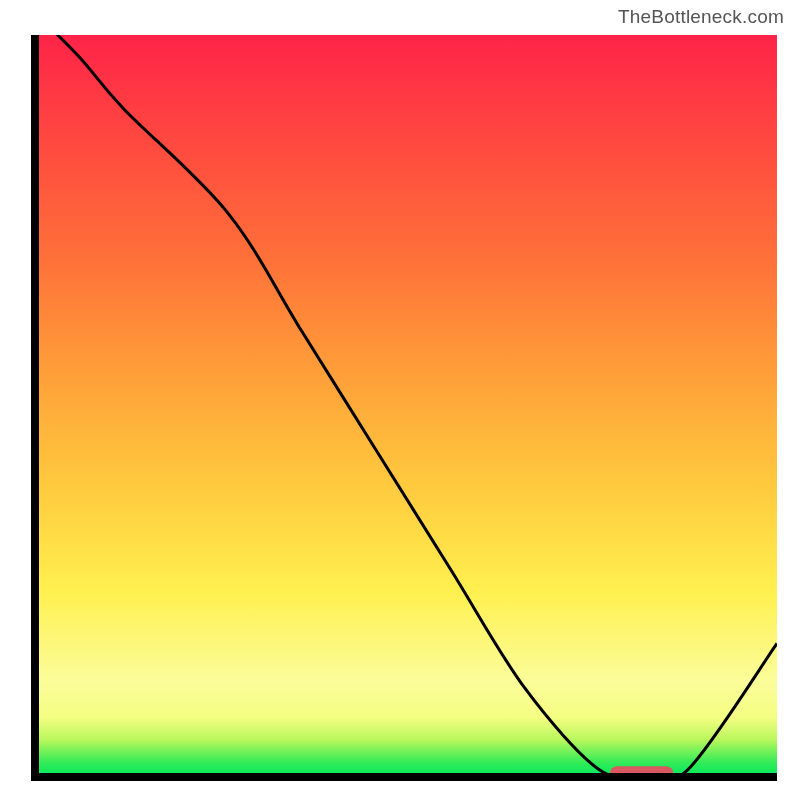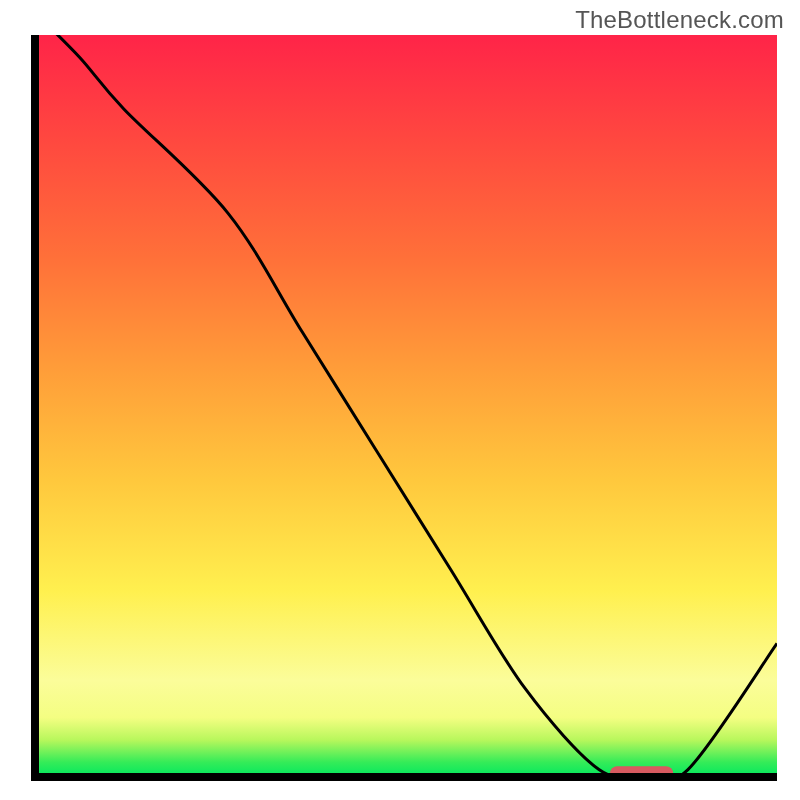--- a/index.html
+++ b/index.html
@@ -12,21 +12,21 @@
   }
   .chart-container {
     position: relative;
     width: 800px;
     height: 800px;
   }
   .watermark {
     position: absolute;
     top: 6px;
     right: 16px;
-    font-size: 24px;
+    font-size: 19px;
     color: #555555;
     font-weight: 400;
     letter-spacing: 0.2px;
   }
   svg {
     display: block;
   }
 </style>
 </head>
 <body>

